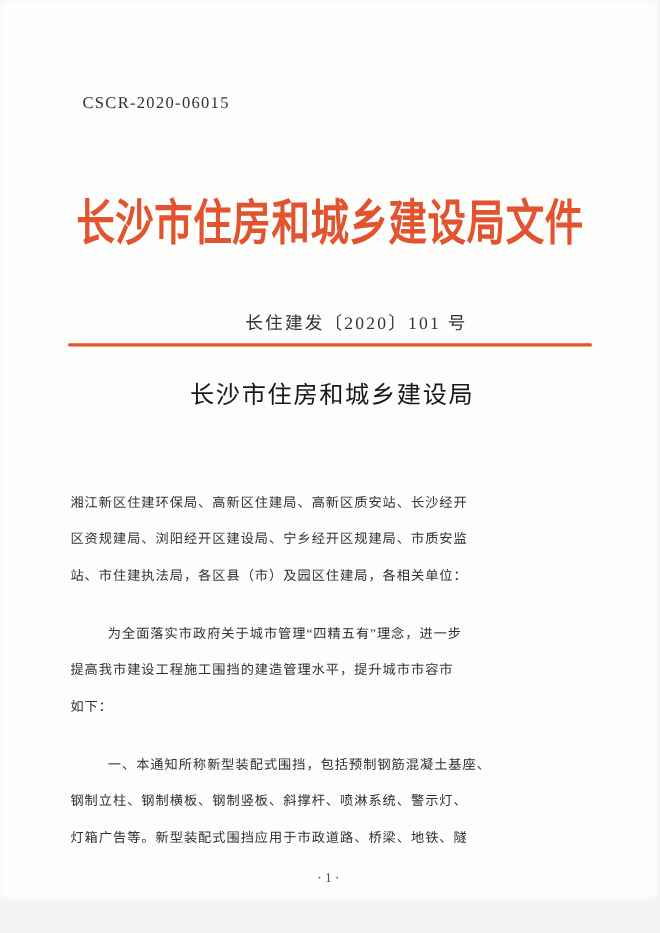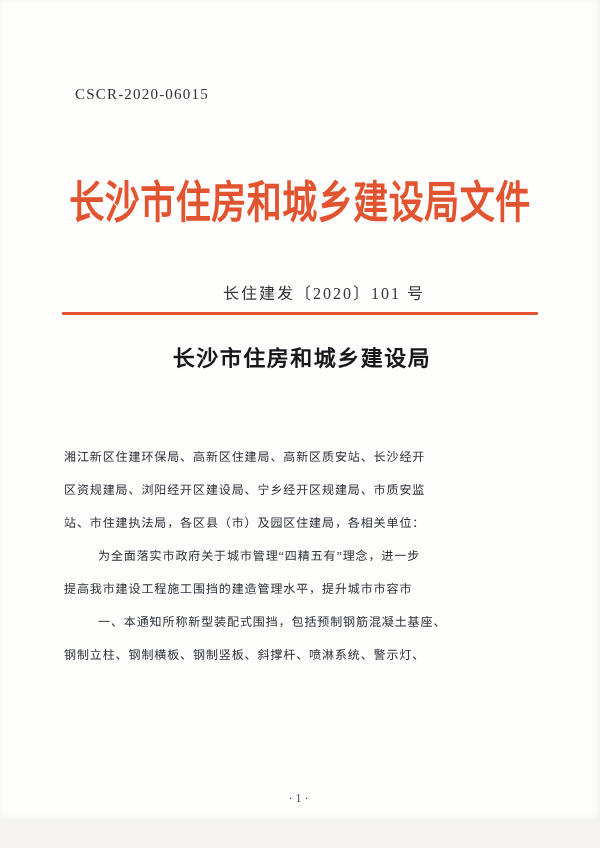--- a/index.html
+++ b/index.html
@@ -40,33 +40,33 @@
   }
   .red-rule {
     position: absolute; left: 62px; top: 312px;
     width: 476px; height: 3px;
     background: var(--accent);
     border-radius: 1px;
   }
   .main-title {
     position: absolute; left: 4px; right: 0; top: 342px;
     text-align: center;
-    font-size: 22px; font-weight: 700;
+    font-size: 22px; font-weight: 400;
     line-height: 33px; letter-spacing: 1.5px;
     color: #17171c;
   }
   .body-text {
     position: absolute; left: 64px; top: 441px;
     width: 474px;
     font-size: 12px; line-height: 33px;
     letter-spacing: 0.9px;
     color: #2e3138;
   }
   .body-line { white-space: nowrap; }
-  .body-line.indent { padding-left: 34px; }
+  .body-line.indent { padding-left: 34px; margin-top: 20px; }
   .page-number {
     position: absolute; left: 0; right: 0; top: 791px;
     text-align: center;
     font-size: 12px; letter-spacing: 3px;
     color: #4c4c57;
   }
 </style>
 </head>
 <body>
 
@@ -84,20 +84,22 @@
     <div>长沙市住房和城乡建设局</div>
   </div>
 
   <div class="body-text">
     <div class="body-line">湘江新区住建环保局、高新区住建局、高新区质安站、长沙经开</div>
     <div class="body-line">区资规建局、浏阳经开区建设局、宁乡经开区规建局、市质安监</div>
     <div class="body-line">站、市住建执法局，各区县（市）及园区住建局，各相关单位：</div>
 
     <div class="body-line indent">为全面落实市政府关于城市管理“四精五有”理念，进一步</div>
     <div class="body-line">提高我市建设工程施工围挡的建造管理水平，提升城市市容市</div>
+    <div class="body-line">如下：</div>
 
     <div class="body-line indent">一、本通知所称新型装配式围挡，包括预制钢筋混凝土基座、</div>
     <div class="body-line">钢制立柱、钢制横板、钢制竖板、斜撑杆、喷淋系统、警示灯、</div>
+    <div class="body-line">灯箱广告等。新型装配式围挡应用于市政道路、桥梁、地铁、隧</div>
   </div>
 
   <div class="page-number">·1·</div>
 
 </div>
 
 </body></html>

